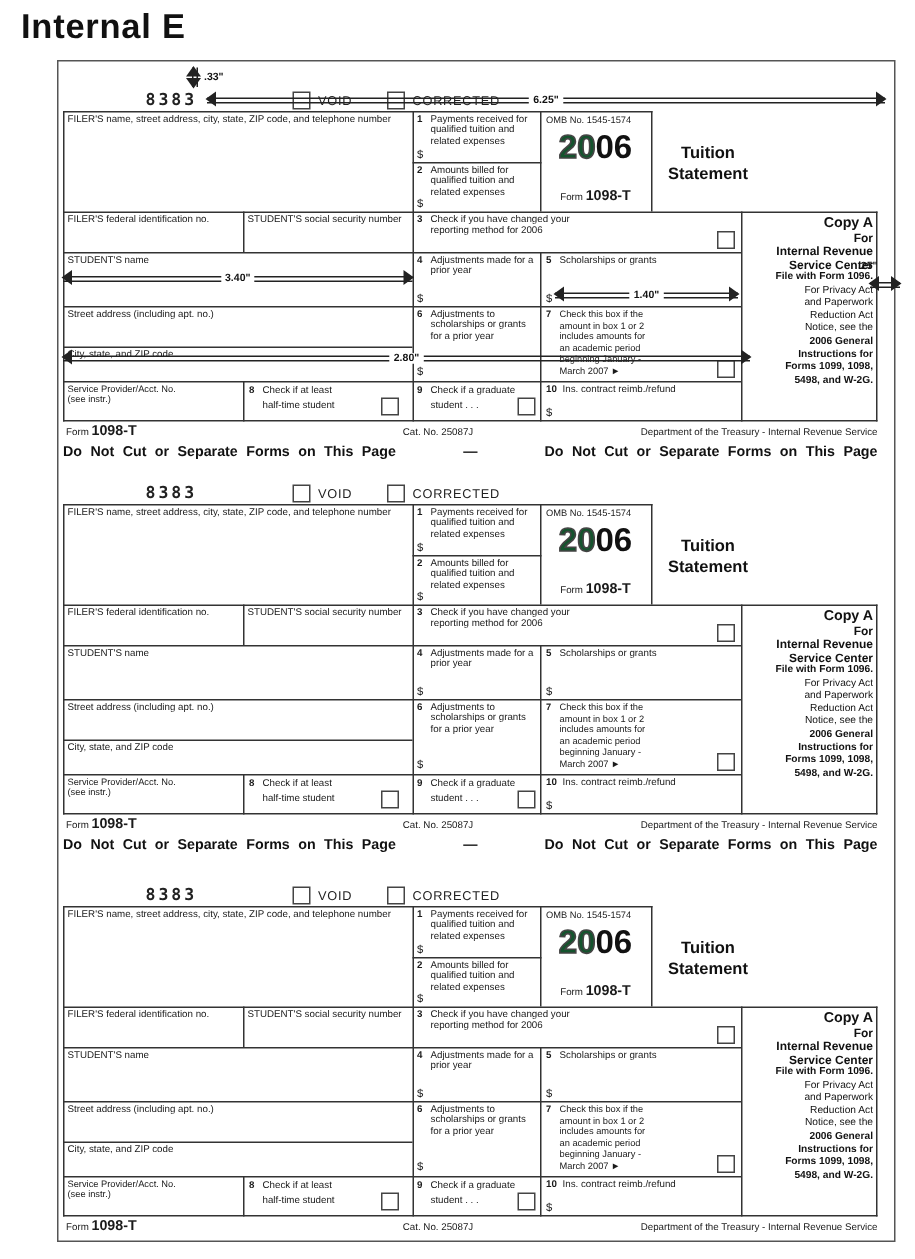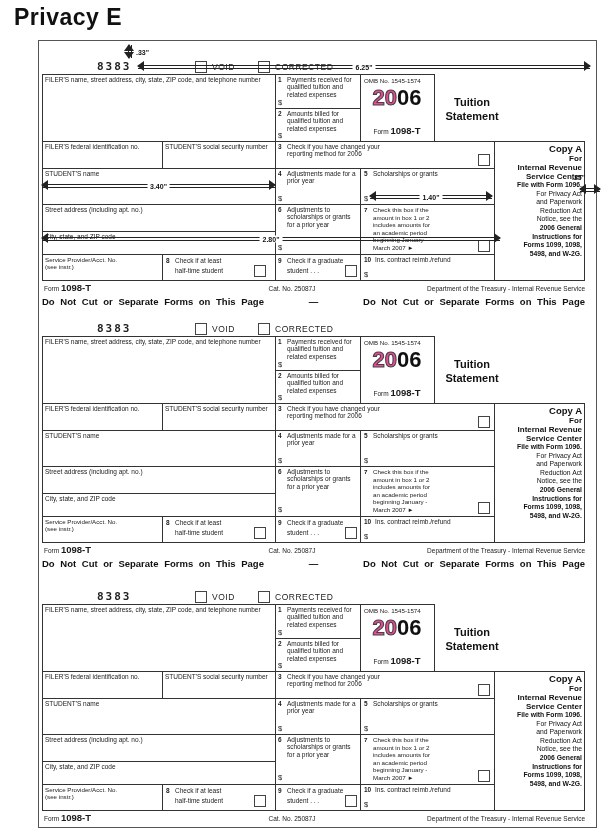--- a/index.html
+++ b/index.html
@@ -46,21 +46,21 @@
   .lbl{position:absolute;white-space:pre-line;line-height:1.15;font-size:6.5px;color:#1a1a1a;}
   .bx{position:absolute;padding-left:9px;line-height:1.15;font-size:6.5px;color:#1a1a1a;}
   .bnum{position:absolute;left:0;top:0;font-weight:bold;}
   .btxt{white-space:pre-line;}
   .dollar{position:absolute;font-size:7.5px;color:#1a1a1a;}
   .field-area{position:absolute;background:transparent;}
 
   .omb-lbl{position:absolute;left:322px;top:3px;width:69px;font-size:6.2px;}
   .year{position:absolute;left:318px;top:13px;width:74px;text-align:center;
         font-size:22px;font-weight:bold;line-height:1;}
-  .y-outline{color:#ec4899;-webkit-text-stroke:1.1px #444;}
+  .y-outline{color:#14532d;-webkit-text-stroke:1.1px #444;}
   .y-solid{color:#111;}
   .form-id{position:absolute;left:318px;top:51px;width:74px;text-align:center;}
   .form-word{font-size:6.5px;}
   .form-number{font-size:9.5px;font-weight:bold;}
   .stmt-title{position:absolute;left:350px;top:22px;width:160px;text-align:center;
       font-weight:bold;font-size:11px;line-height:1.25;color:#111;}
 
   .copya{position:absolute;left:454px;top:70px;width:86px;text-align:right;color:#111;}
   .ca-b9{font-size:9.5px;font-weight:bold;line-height:10px;}
   .ca-b8{font-size:8px;font-weight:bold;line-height:9px;}
@@ -72,21 +72,21 @@
   .footer-cat{position:absolute;left:180px;top:4px;width:140px;text-align:center;}
   .footer-dept{position:absolute;right:0;top:4px;}
 
   .cut-row{display:flex;justify-content:space-between;height:13px;padding-top:2px;
       font-size:9.5px;font-weight:bold;word-spacing:3px;color:#111;}
 </style>
 </head>
 <body>
 
 <div class="page">
-  <h1 class="page-title">Privacy E</h1>
+  <h1 class="page-title">Internal E</h1>
   <div class="page-border"></div>
   <div id="forms-stack">
       <section class="form-copy copy-1 with-dims">
 
     <div class="dims-top dim">
       <span class="varrow" style="left:86px;top:0;height:13px;">
             <span class="dim-label">.33"</span>
           </span>
     </div>
 

